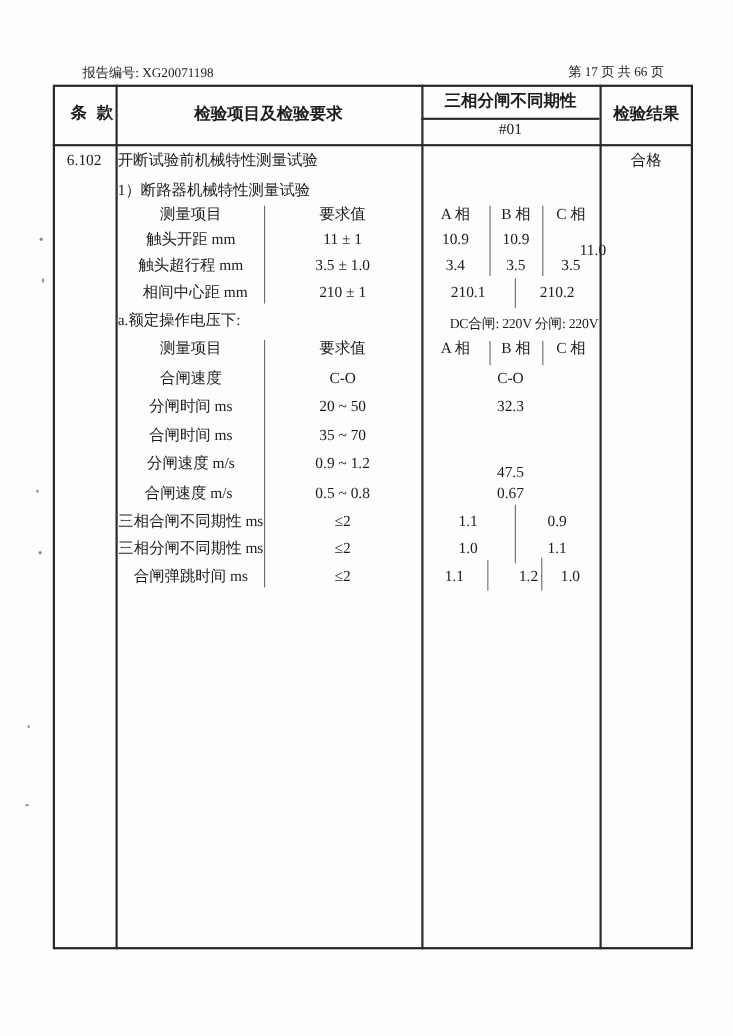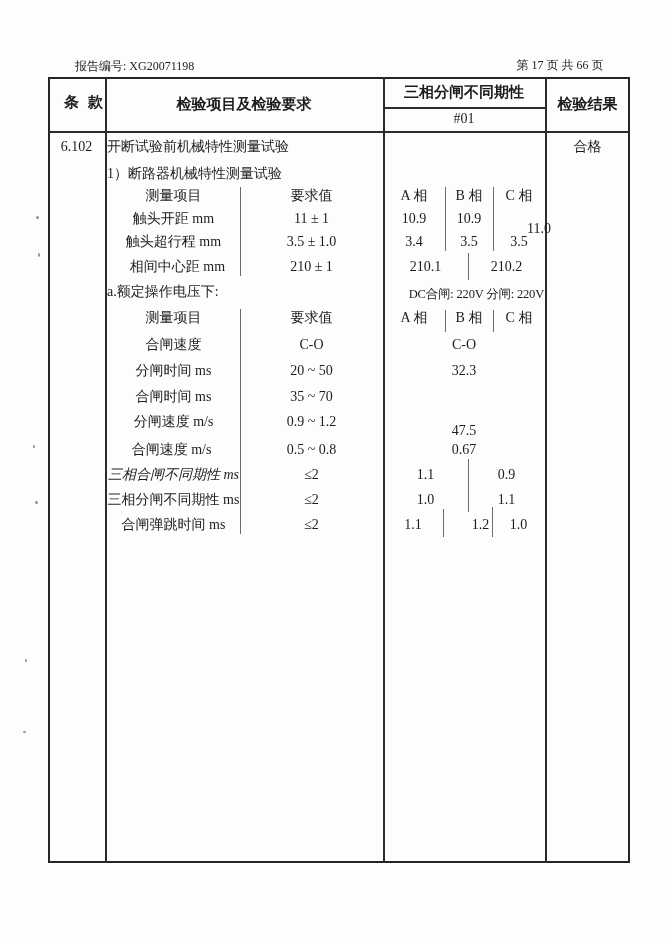--- a/index.html
+++ b/index.html
@@ -117,21 +117,21 @@
   <div class="t ct" style="left:240px;top:388px;width:143px;">35 ~ 70</div>
   <div class="t ct" style="left:383px;top:388px;width:162px;margin-top:34px;">47.5</div>
 
   <div class="t ct" style="left:107px;top:413px;width:133px;">分闸速度 m/s</div>
   <div class="t ct" style="left:240px;top:413px;width:143px;">0.9 ~ 1.2</div>
 
   <div class="t ct" style="left:105px;top:441px;width:133px;">合闸速度 m/s</div>
   <div class="t ct" style="left:240px;top:441px;width:143px;">0.5 ~ 0.8</div>
   <div class="t ct" style="left:383px;top:441px;width:162px;">0.67</div>
 
-  <div class="t ct" style="left:107px;top:466px;width:133px;font-style:italic;">三相合闸不同期性 ms</div>
+  <div class="t ct" style="left:107px;top:466px;width:133px;">三相合闸不同期性 ms</div>
   <div class="t ct" style="left:240px;top:466px;width:143px;">≤2</div>
   <div class="t ct" style="left:383px;top:466px;width:85px;">1.1</div>
   <div class="t ct" style="left:468px;top:466px;width:77px;">0.9</div>
 
   <div class="t ct" style="left:107px;top:491px;width:133px;">三相分闸不同期性 ms</div>
   <div class="t ct" style="left:240px;top:491px;width:143px;">≤2</div>
   <div class="t ct" style="left:383px;top:491px;width:85px;">1.0</div>
   <div class="t ct" style="left:468px;top:491px;width:77px;">1.1</div>
 
   <div class="t ct" style="left:107px;top:516px;width:133px;">合闸弹跳时间 ms</div>

